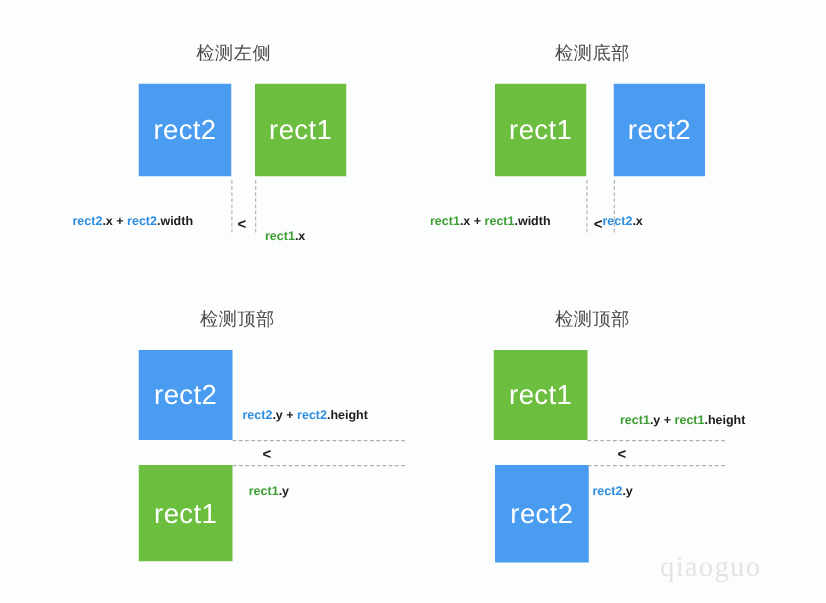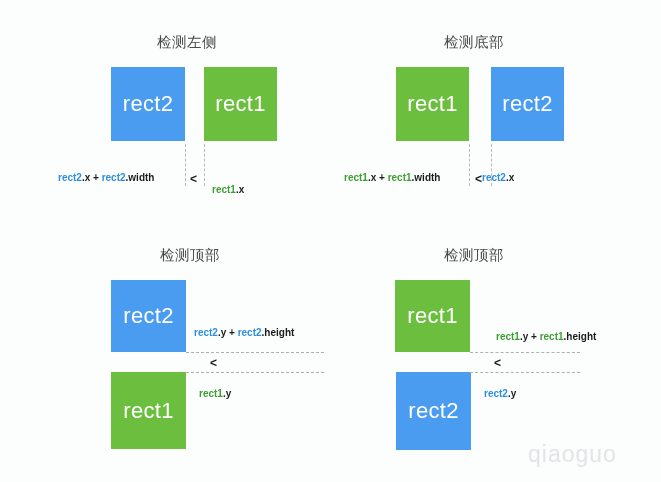--- a/index.html
+++ b/index.html
@@ -69,20 +69,21 @@
     font-weight: bold;
     color: #1b1b1b;
   }
   .watermark {
     position: absolute;
     font-size: 23px;
     color: #e2e4e6;
     letter-spacing: 1px;
     font-weight: 400;
     white-space: nowrap;
+    font-family: Liberation Serif, serif;
   }
 </style>
 </head>
 <body>
 
 <div id="canvas">
 
   <div class="quadrant">
     <div class="q-title" style="left:143px; top:33px;">检测左侧</div>
 
@@ -171,20 +172,20 @@
 
     <div class="hdash" style="left:456px; top:352px; width:110px;"></div>
     <div class="hdash" style="left:456px; top:372px; width:110px;"></div>
 
     <div class="formula" style="left:464px; top:331px;margin-left:18px;">
       <span class="tok-green">rect1</span><span class="tok-dark">.y + </span><span class="tok-green">rect1</span><span class="tok-dark">.height</span>
     </div>
 
     <div class="lt-sign" style="left:480px; top:356px;">&lt;</div>
 
-    <div class="formula" style="left:470px; top:388px;">
+    <div class="formula" style="left:460px; top:388px;">
       <span class="tok-blue">rect2</span><span class="tok-dark">.y</span>
     </div>
   </div>
 
   <div class="watermark" style="left:528px; top:441px;">qiaoguo</div>
 
 </div>
 
 </body></html>

